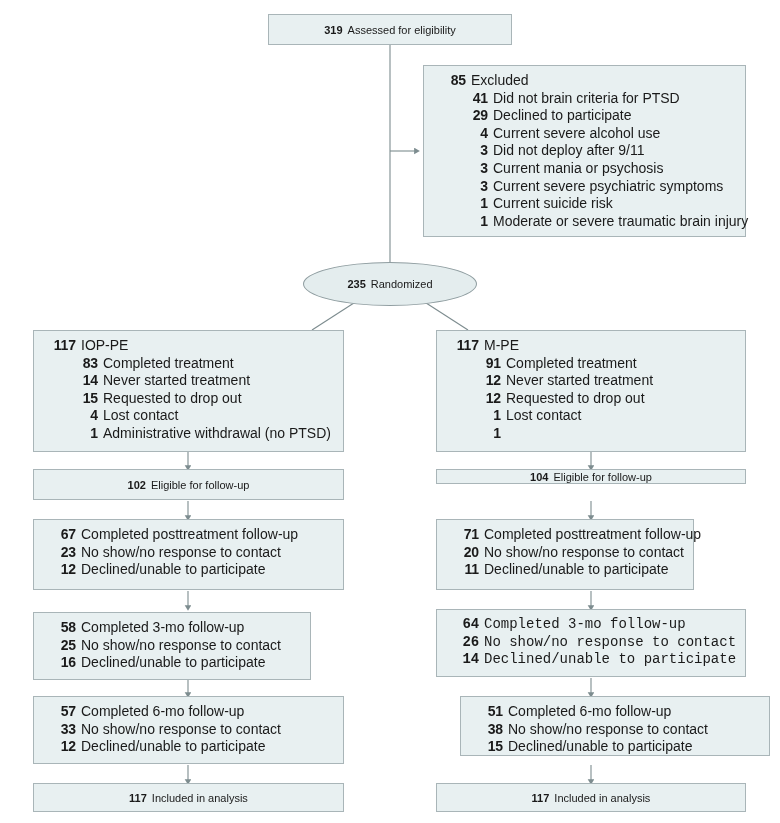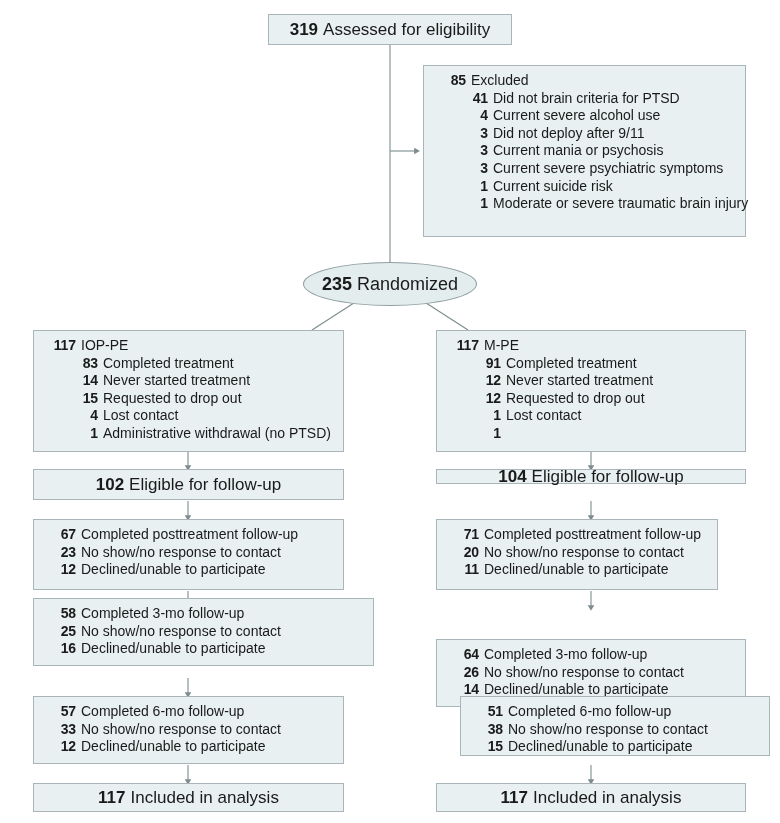--- a/index.html
+++ b/index.html
@@ -66,29 +66,29 @@
   }
   
   .row.lvl0 .num { width: 34px; }
   .row.lvl1 .num { width: 56px; }
 
   .centerline {
     display: flex;
     align-items: center;
     justify-content: center;
     height: 100%;
-    font-size: 17px;
+    font-size: 11px;
     white-space: nowrap;
   }
   .centerline .num {
     font-weight: bold;
     padding-right: 5px;
   }
   .ell-text {
-    font-size: 18px;
+    font-size: 11px;
     white-space: nowrap;
   }
   .ell-text .num { font-weight: bold; padding-right: 5px; }
 </style>
 </head>
 <body>
 
 <div id="diagram">
 
   <svg class="connectors" viewBox="0 0 780 823">
@@ -131,20 +131,24 @@
     <div class="rowlist">
       <div class="row lvl0">
         <span class="num">85</span>
         <span class="lbl">Excluded</span>
       </div>
       <div class="row lvl1">
         <span class="num">41</span>
         <span class="lbl">Did not brain criteria for PTSD</span>
       </div>
       <div class="row lvl1">
+        <span class="num">29</span>
+        <span class="lbl">Declined to participate</span>
+      </div>
+      <div class="row lvl1">
         <span class="num">4</span>
         <span class="lbl">Current severe alcohol use</span>
       </div>
       <div class="row lvl1">
         <span class="num">3</span>
         <span class="lbl">Did not deploy after 9/11</span>
       </div>
       <div class="row lvl1">
         <span class="num">3</span>
         <span class="lbl">Current mania or psychosis</span>
@@ -216,21 +220,21 @@
         <span class="num">23</span>
         <span class="lbl">No show/no response to contact</span>
       </div>
       <div class="row lvl0">
         <span class="num">12</span>
         <span class="lbl">Declined/unable to participate</span>
       </div>
     </div>
   </div>
 
-  <div class="node" style="left:33px; top:598px; width:341px; height:68px;">
+  <div class="node" style="left:33px; top:612px; width:278px; height:68px;">
     <div class="rowlist">
       <div class="row lvl0">
         <span class="num">58</span>
         <span class="lbl">Completed 3-mo follow-up</span>
       </div>
       <div class="row lvl0">
         <span class="num">25</span>
         <span class="lbl">No show/no response to contact</span>
       </div>
       <div class="row lvl0">
@@ -292,38 +296,38 @@
     </div>
   </div>
 
   <div class="node" style="left:436px; top:469px; width:310px; height:15px;">
     <div class="centerline">
       <span class="num">104</span>
       <span class="lbl">Eligible for follow-up</span>
     </div>
   </div>
 
-  <div class="node" style="left:436px; top:519px; width:282px; height:71px;">
+  <div class="node" style="left:436px; top:519px; width:258px; height:71px;">
     <div class="rowlist">
       <div class="row lvl0">
         <span class="num">71</span>
         <span class="lbl">Completed posttreatment follow-up</span>
       </div>
       <div class="row lvl0">
         <span class="num">20</span>
         <span class="lbl">No show/no response to contact</span>
       </div>
       <div class="row lvl0">
         <span class="num">11</span>
         <span class="lbl">Declined/unable to participate</span>
       </div>
     </div>
   </div>
 
-  <div class="node" style="left:436px; top:639px; width:310px; height:68px;">
+  <div class="node" style="left:436px; top:609px; width:310px; height:68px;font-family:Liberation Mono, monospace;">
     <div class="rowlist">
       <div class="row lvl0">
         <span class="num">64</span>
         <span class="lbl">Completed 3-mo follow-up</span>
       </div>
       <div class="row lvl0">
         <span class="num">26</span>
         <span class="lbl">No show/no response to contact</span>
       </div>
       <div class="row lvl0">

